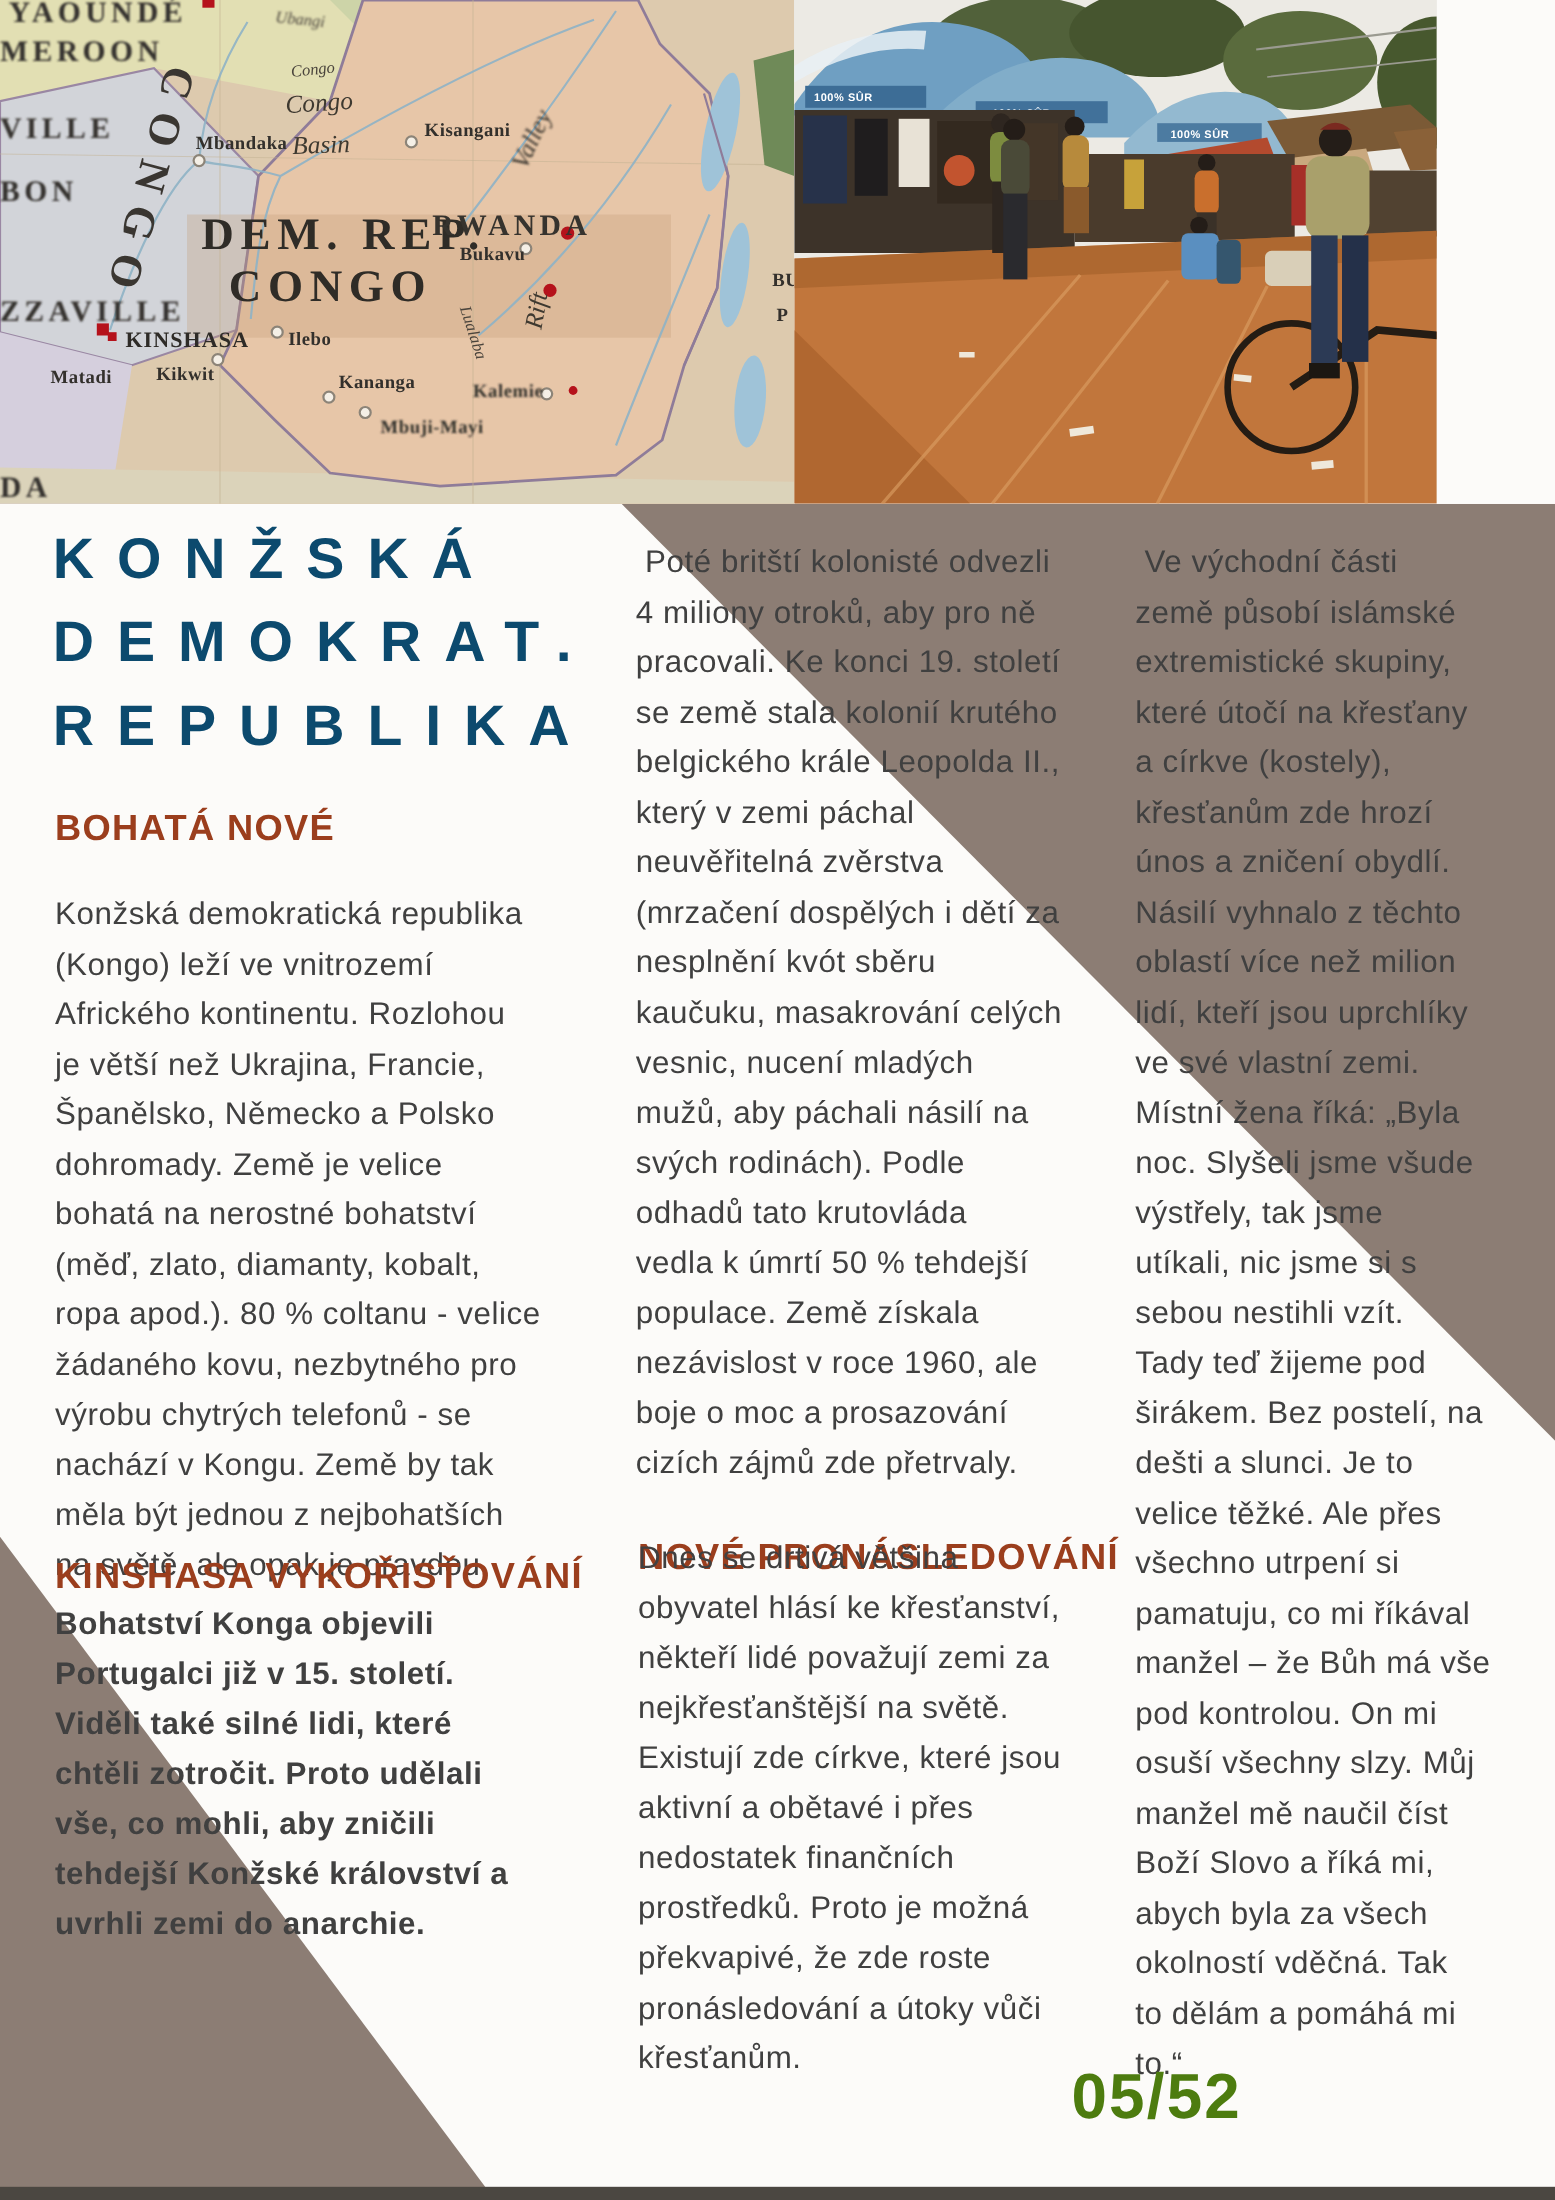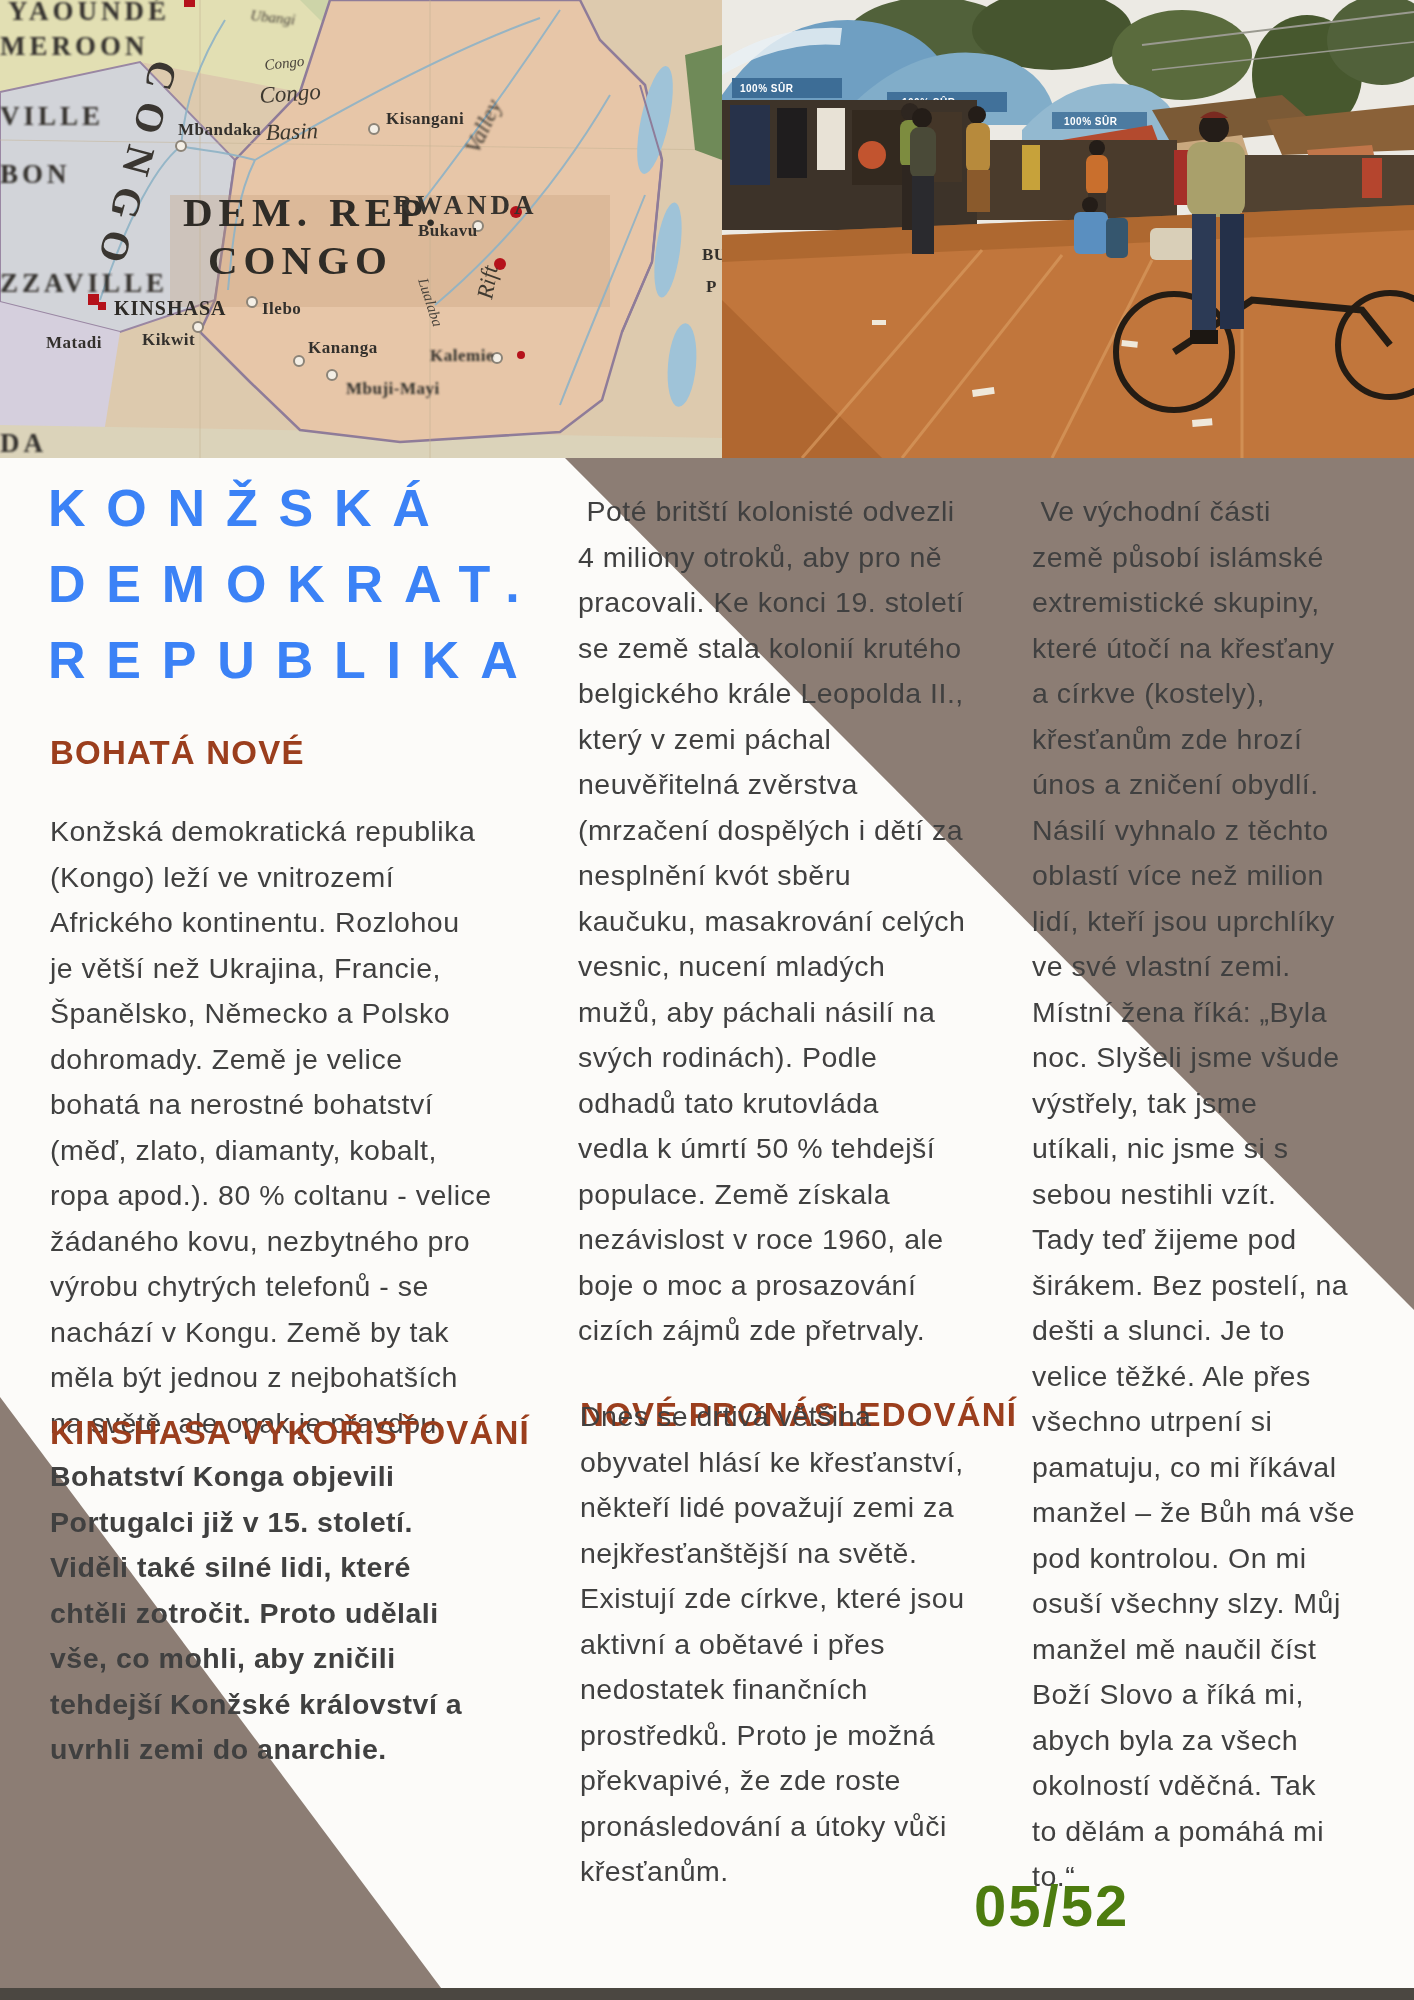--- a/index.html
+++ b/index.html
@@ -2,35 +2,35 @@
 <html><head>
 <meta charset="utf-8">
 <style>
   html,body{margin:0;padding:0;}
   body{width:1414px;height:2000px;background:#fcfbf9;font-family:"Liberation Sans",sans-serif;}
   .page{position:relative;width:1414px;height:2000px;overflow:hidden;background:#fcfbf9;}
 
   
   .photo{position:absolute;top:0;height:458px;overflow:hidden;}
   .photo-map{left:0;width:722px;background:#ddcaae;}
-  .photo-street{left:722px;width:692px;background:#e9e7e0;}
+  .photo-street{left:722px;width:584px;background:#e9e7e0;}
   .photo svg{display:block;}
 
   
   .band-triangle{position:absolute;left:0;top:458px;width:1414px;height:852px;
     background:#8c7d74;clip-path:polygon(565px 0px,1414px 0px,1414px 852px);}
   .corner-triangle{position:absolute;left:0;top:1397px;width:1414px;height:603px;
     background:#8c7d74;clip-path:polygon(0px 0px,450px 603px,0px 603px);}
   .bottom-strip{position:absolute;left:0;top:1988px;width:1414px;height:12px;background:#4b4741;}
 
   
   .txt{position:absolute;z-index:5;}
   .pre{white-space:pre;}
   .title{left:48px;top:470px;font-weight:700;font-size:52px;line-height:76px;
-    letter-spacing:.40em;color:#3b82f6;}
+    letter-spacing:.40em;color:#0c4a6e;}
   .h-rust{font-weight:700;font-size:33px;letter-spacing:1.2px;color:#9b3e1d;}
   .h-left1{left:50px;top:734px;}
   .h-left2{left:50px;top:1414px;}
   .h-mid{left:580px;top:1348px;margin-top:48px;}
   .body{font-size:28.5px;line-height:45.5px;letter-spacing:.5px;color:#404040;}
   .p-left1{left:50px;top:809px;}
   .p-left2{left:50px;top:1454px;font-weight:bold;}
   .p-mid1{left:578px;top:489px;}
   .p-mid2{left:580px;top:1394px;}
   .p-right{left:1032px;top:489px;}

